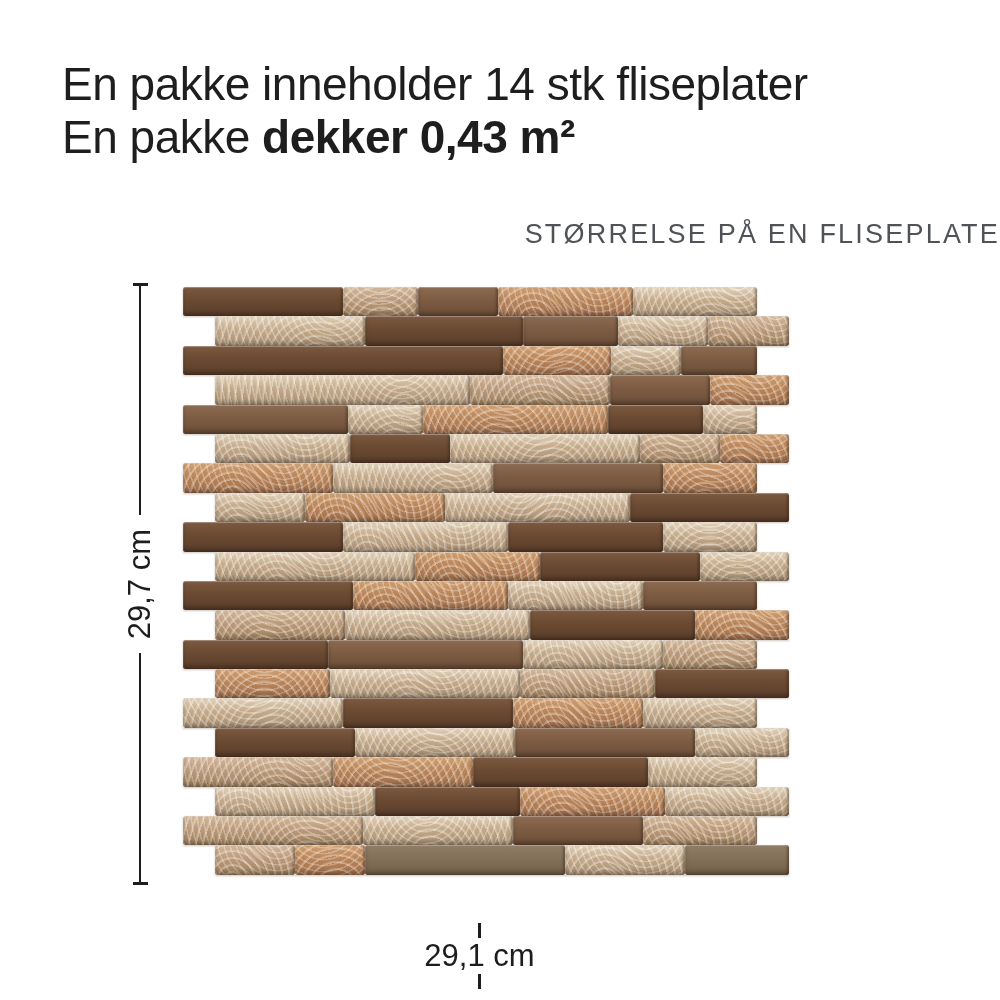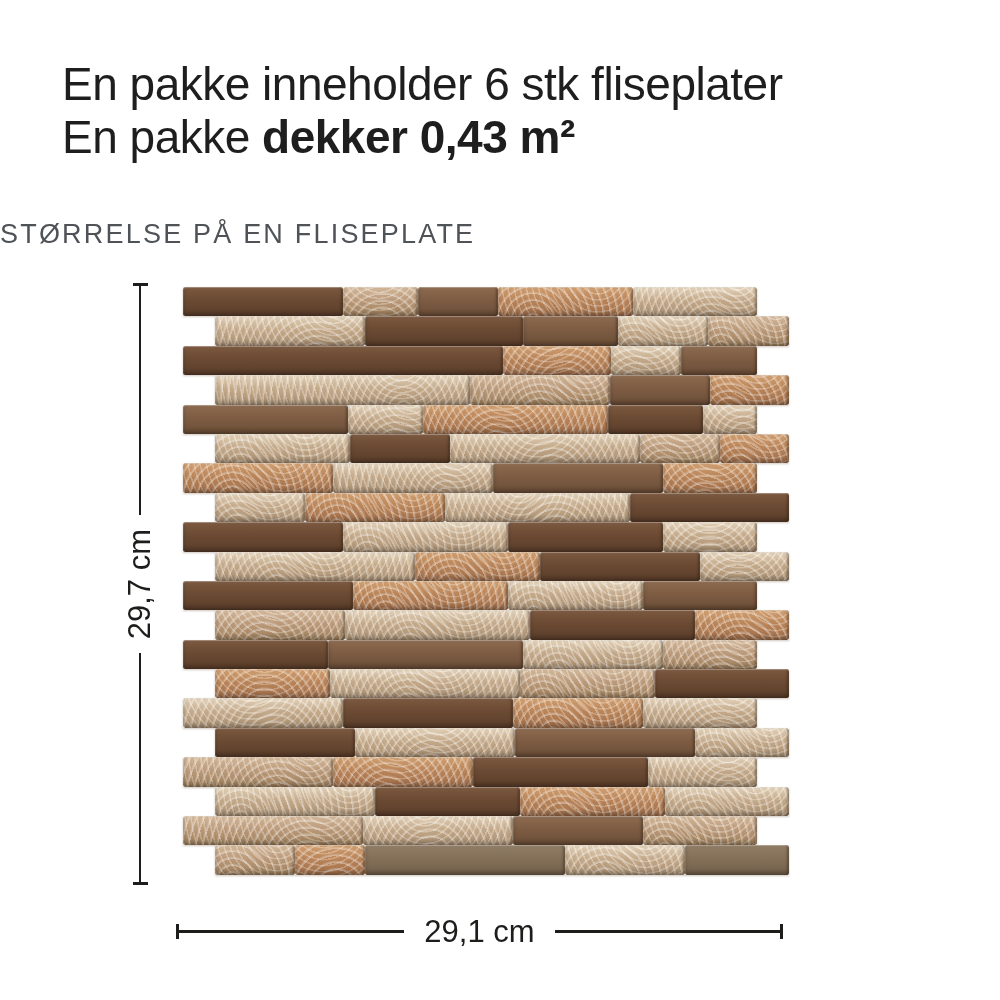--- a/index.html
+++ b/index.html
@@ -22,21 +22,21 @@
   .pack-info{
     position:absolute;left:62px;top:58px;
     font-size:46px;line-height:53px;font-weight:400;
     letter-spacing:-0.5px;
     color:var(--text);
   }
   .pack-info .bold{font-weight:700;}
   
   .section-title{
     position:absolute;top:219px;left:0;width:100%;
-    text-align:left;
+    text-align:right;
     font-size:27px;letter-spacing:2.2px;
     color:var(--heading);
     font-weight:400;
   }
   
   .tile{
     position:absolute;left:183px;top:287px;
     width:608px;height:588px;
   }
   .trow{
@@ -65,37 +65,37 @@
   .vlabel{
     writing-mode:vertical-rl;
     transform:rotate(180deg);
     font-size:31px;color:var(--line);
     margin:14px 0;
     white-space:nowrap;
   }
   .hdim{
     position:absolute;left:176px;top:923px;
     width:607px;height:17px;
-    display:flex;flex-direction:row;align-items:center;
+    display:flex;flex-direction:column;align-items:center;
   }
   .hdim .cap{width:3px;height:15px;background:var(--line);flex:0 0 auto;}
   .hdim .hline{height:2.5px;flex:1 1 auto;background:var(--line);}
   .hlabel{
     font-size:31px;color:var(--line);
     padding:0 20px;
     white-space:nowrap;
   }
 </style>
 </head>
 <body>
 
 <div class="page">
 
   <div class="pack-info">
-    <div>En pakke inneholder 6 stk fliseplater</div>
+    <div>En pakke inneholder 14 stk fliseplater</div>
     <div><span>En pakke </span><span class="bold">dekker 0,43 m²</span></div>
   </div>
 
   <div class="section-title">STØRRELSE PÅ EN FLISEPLATE</div>
 
   <div class="vdim">
     <div class="cap"></div>
     <div class="vline"></div>
     <div class="vlabel">29,7 cm</div>
     <div class="vline"></div>

